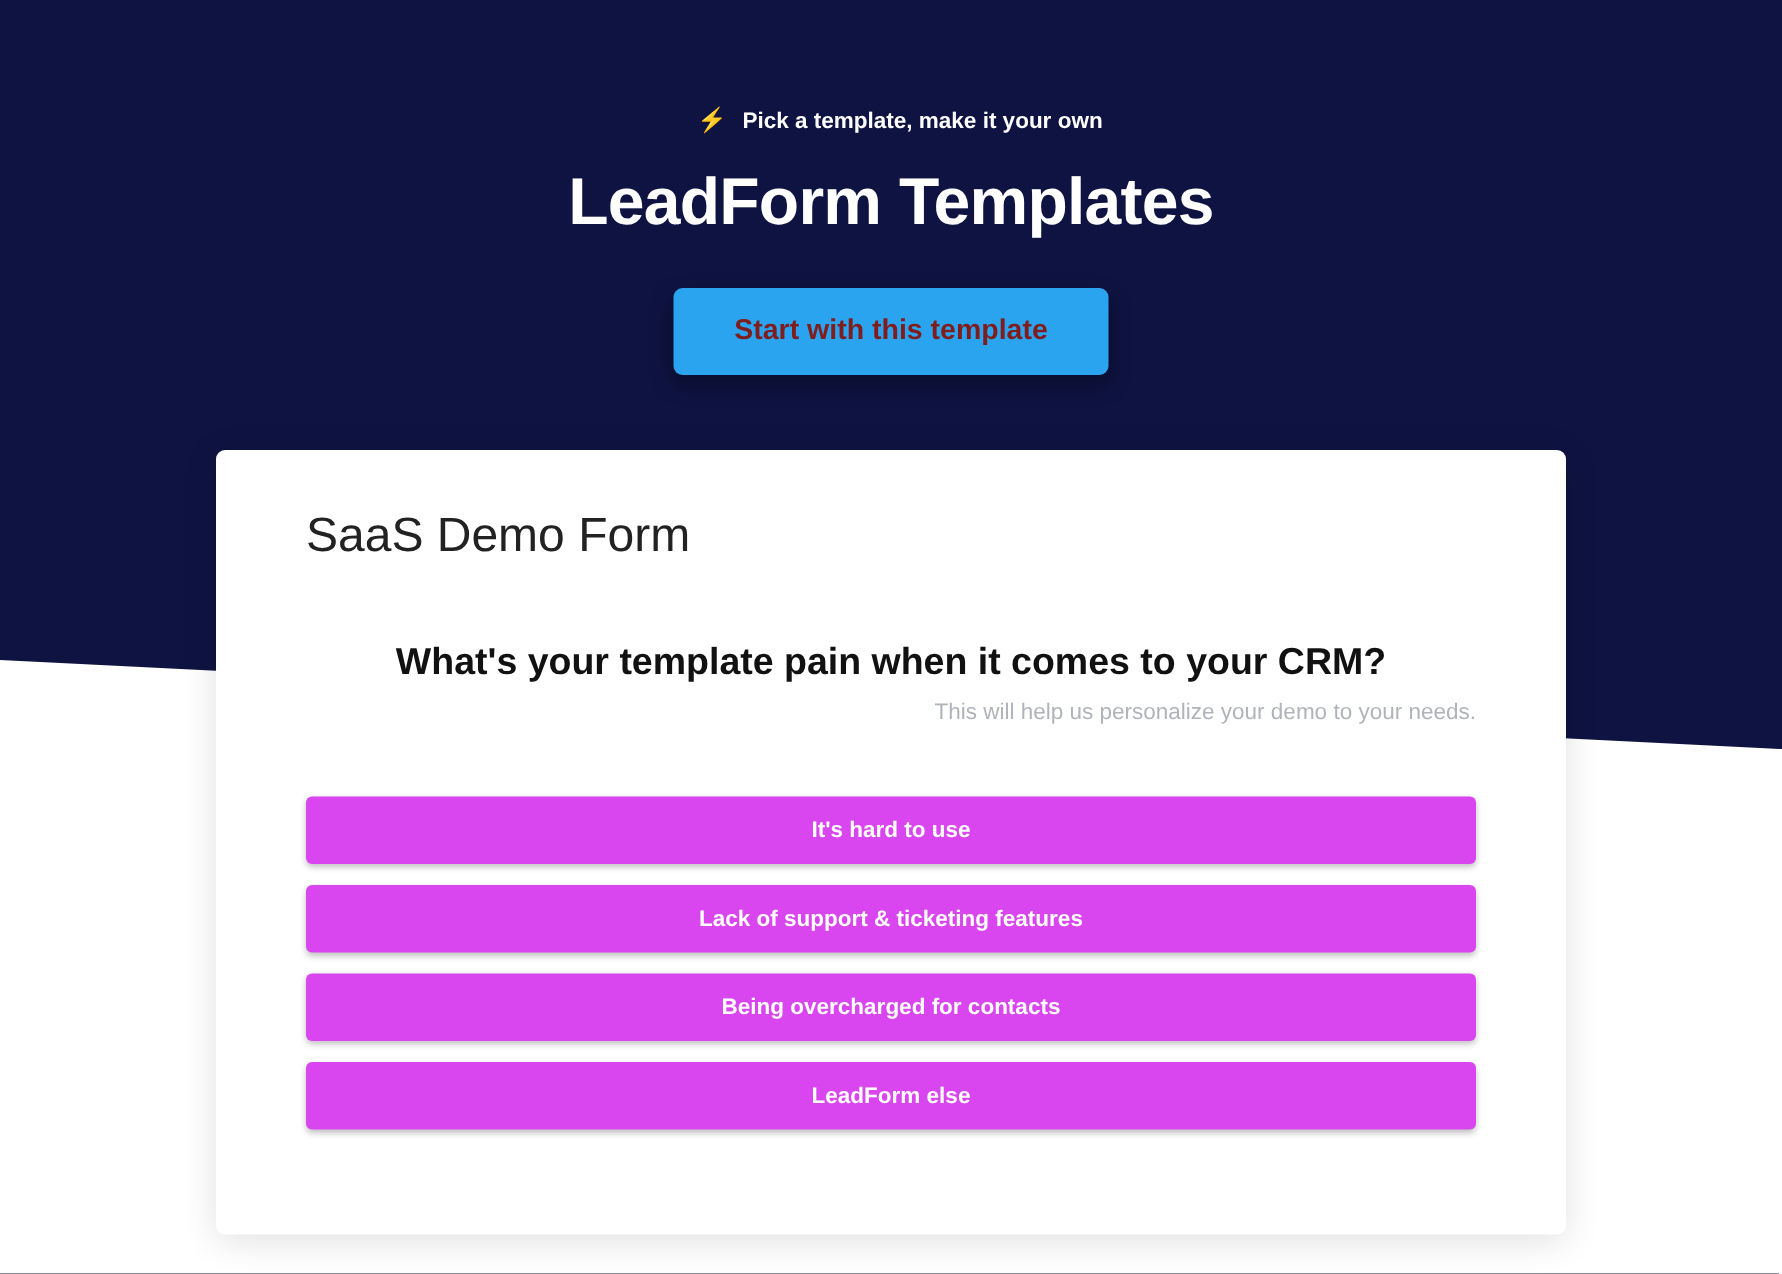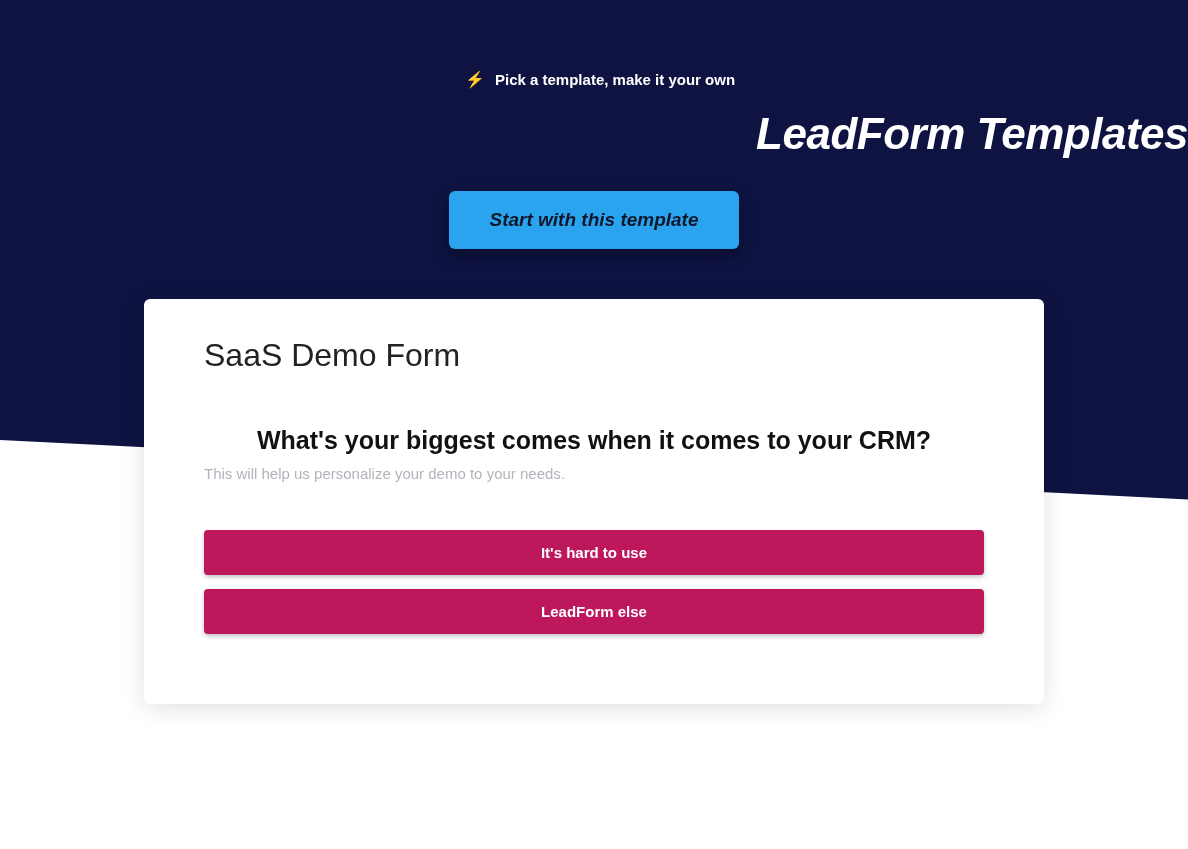--- a/index.html
+++ b/index.html
@@ -40,41 +40,39 @@
     font-weight: 700;
     margin-bottom: 20px;
     margin-left: 12px;
   }
   .eyebrow .bolt {
     color: #ff8c1a;
     margin-right: 6px;
     font-size: 16px;
   }
   .headline {
-    text-align: right;
+    text-align: center;
     color: #ffffff;
     font-size: 44px;
     font-weight: 800;
     letter-spacing: -0.5px;
     margin-bottom: 32px;
-    font-style: italic;
   }
   .cta-wrap { text-align: center; margin-bottom: 50px; }
   .cta-btn {
     display: inline-block;
     background: #2ba4f0;
-    color: #0f172a;
+    color: #7f1d1d;
     font-size: 19px;
     font-weight: 700;
     padding: 18px 40px;
     border: none;
     border-radius: 6px;
     cursor: pointer;
     box-shadow: 0 6px 14px rgba(0,0,0,0.35);
-    font-style: italic;
   }
   .card {
     background: #ffffff;
     width: 900px;
     margin: 0 auto;
     border-radius: 6px;
     box-shadow: 0 4px 24px rgba(0,0,0,0.12);
     padding: 38px 60px 70px;
   }
   .card-title {
@@ -87,32 +85,32 @@
   }
   .question {
     text-align: center;
     color: #111;
     font-size: 25px;
     font-weight: 700;
     margin-bottom: 10px;
     font-family: "Avenir Next", "Segoe UI", Helvetica, Arial, sans-serif;
   }
   .subtext {
-    text-align: left;
+    text-align: right;
     color: #b0b4ba;
     font-size: 15px;
     margin-bottom: 48px;
   }
   .options {
     display: flex;
     flex-direction: column;
     gap: 14px;
   }
   .option-btn {
-    background: #be185d;
+    background: #d946ef;
     color: #ffffff;
     font-size: 15px;
     font-weight: 700;
     text-align: center;
     padding: 14px 10px;
     border: none;
     border-radius: 4px;
     cursor: pointer;
     box-shadow: 0 2px 4px rgba(0,0,0,0.25);
   }
@@ -130,22 +128,24 @@
   </div>
 
   <h1 class="headline">LeadForm Templates</h1>
 
   <div class="cta-wrap">
     <button class="cta-btn">Start with this template</button>
   </div>
 
   <div class="card">
     <h2 class="card-title">SaaS Demo Form</h2>
-    <div class="question">What's your biggest comes when it comes to your CRM?</div>
+    <div class="question">What's your template pain when it comes to your CRM?</div>
     <div class="subtext">This will help us personalize your demo to your needs.</div>
 
     <div class="options">
       <button class="option-btn">It's hard to use</button>
+      <button class="option-btn">Lack of support &amp; ticketing features</button>
+      <button class="option-btn">Being overcharged for contacts</button>
       <button class="option-btn">LeadForm else</button>
     </div>
   </div>
 
 </div>
 
 </body></html>

